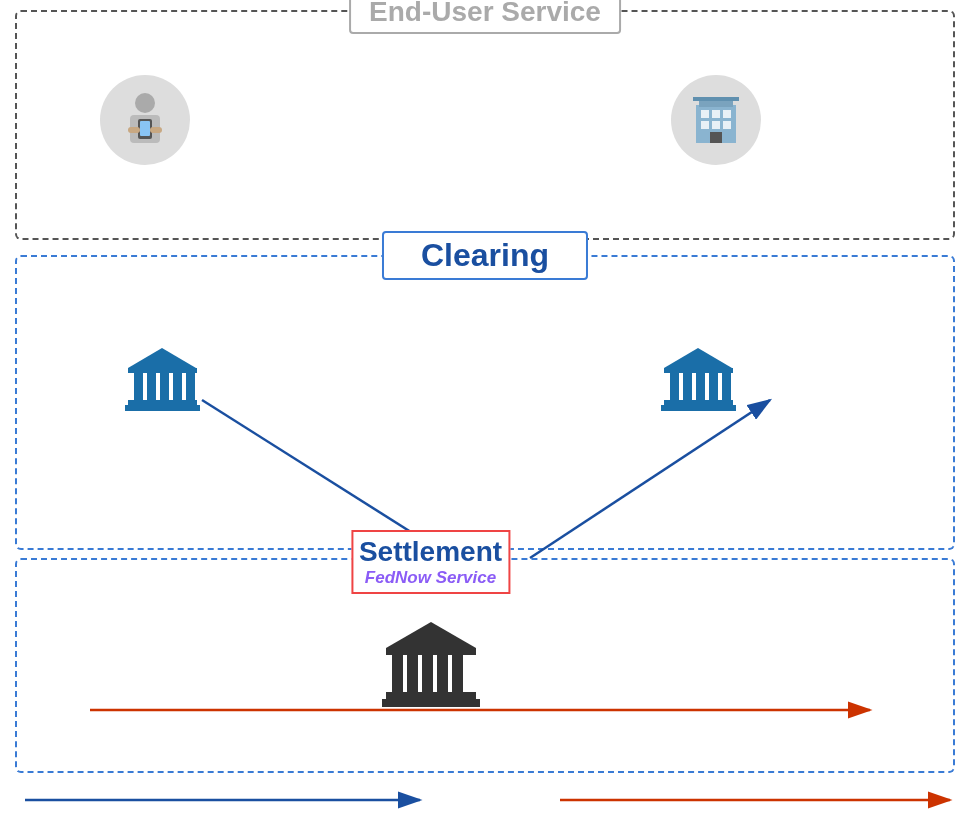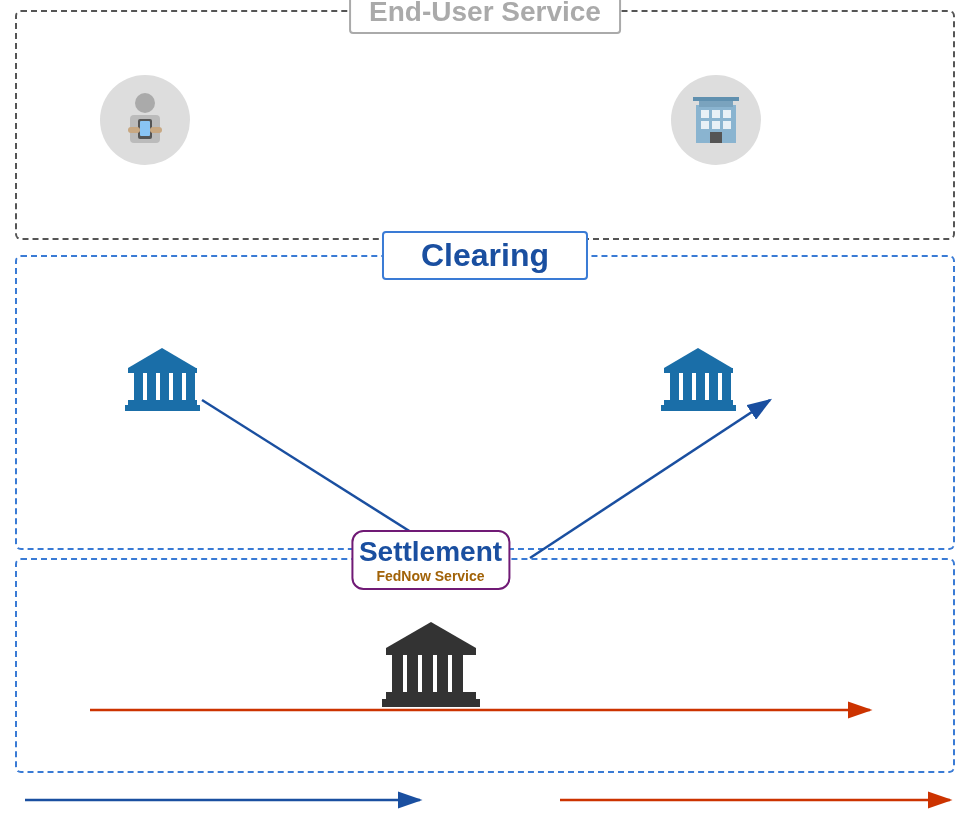--- a/index.html
+++ b/index.html
@@ -83,37 +83,38 @@
       border-radius: 6px;
     }
 
     
     .settlement-label-container {
       position: absolute;
       top: 530px;
       left: 50%;
       transform: translateX(-50%);
       background: #fff;
-      border: 2px solid #701a75;
-      border-radius: 12px;
+      border: 2px solid #ef4444;
+      border-radius: 0;
       padding: 4px 6px;
       text-align: center;
       z-index: 10;
     }
 
     .settlement-label-title {
       font-size: 28px;
       font-weight: bold;
       color: #1a4fa0;
     }
 
     .settlement-label-sub {
-      font-size: 14px;
+      font-size: 17px;
       font-weight: bold;
-      color: #a16207;
+      color: #8b5cf6;
+      font-style: italic;
     }
 
     
     .icon-person {
       position: absolute;
       top: 75px;
       left: 100px;
       width: 90px;
       height: 90px;
     }

